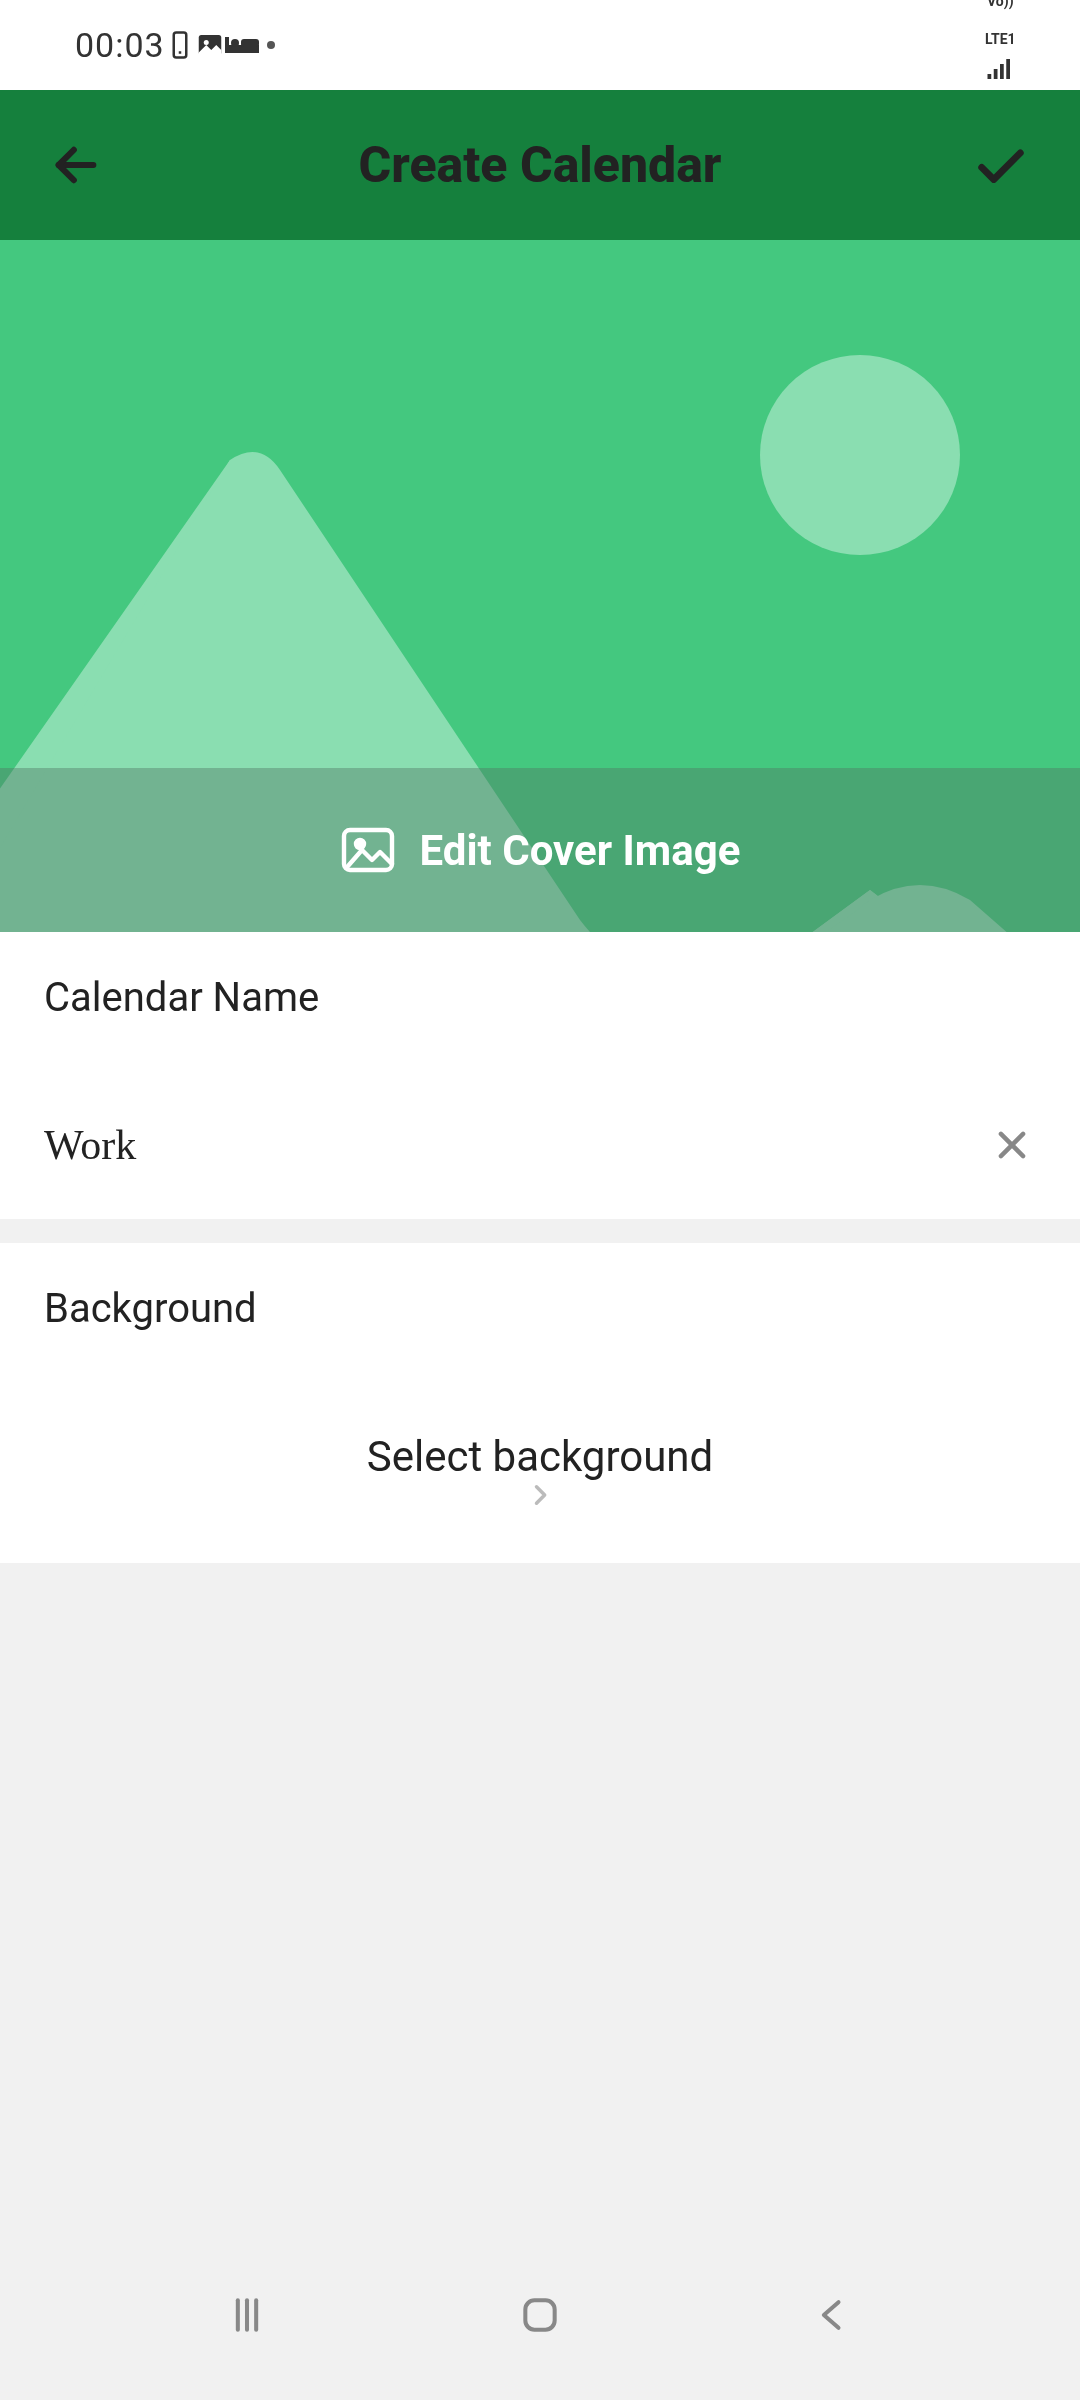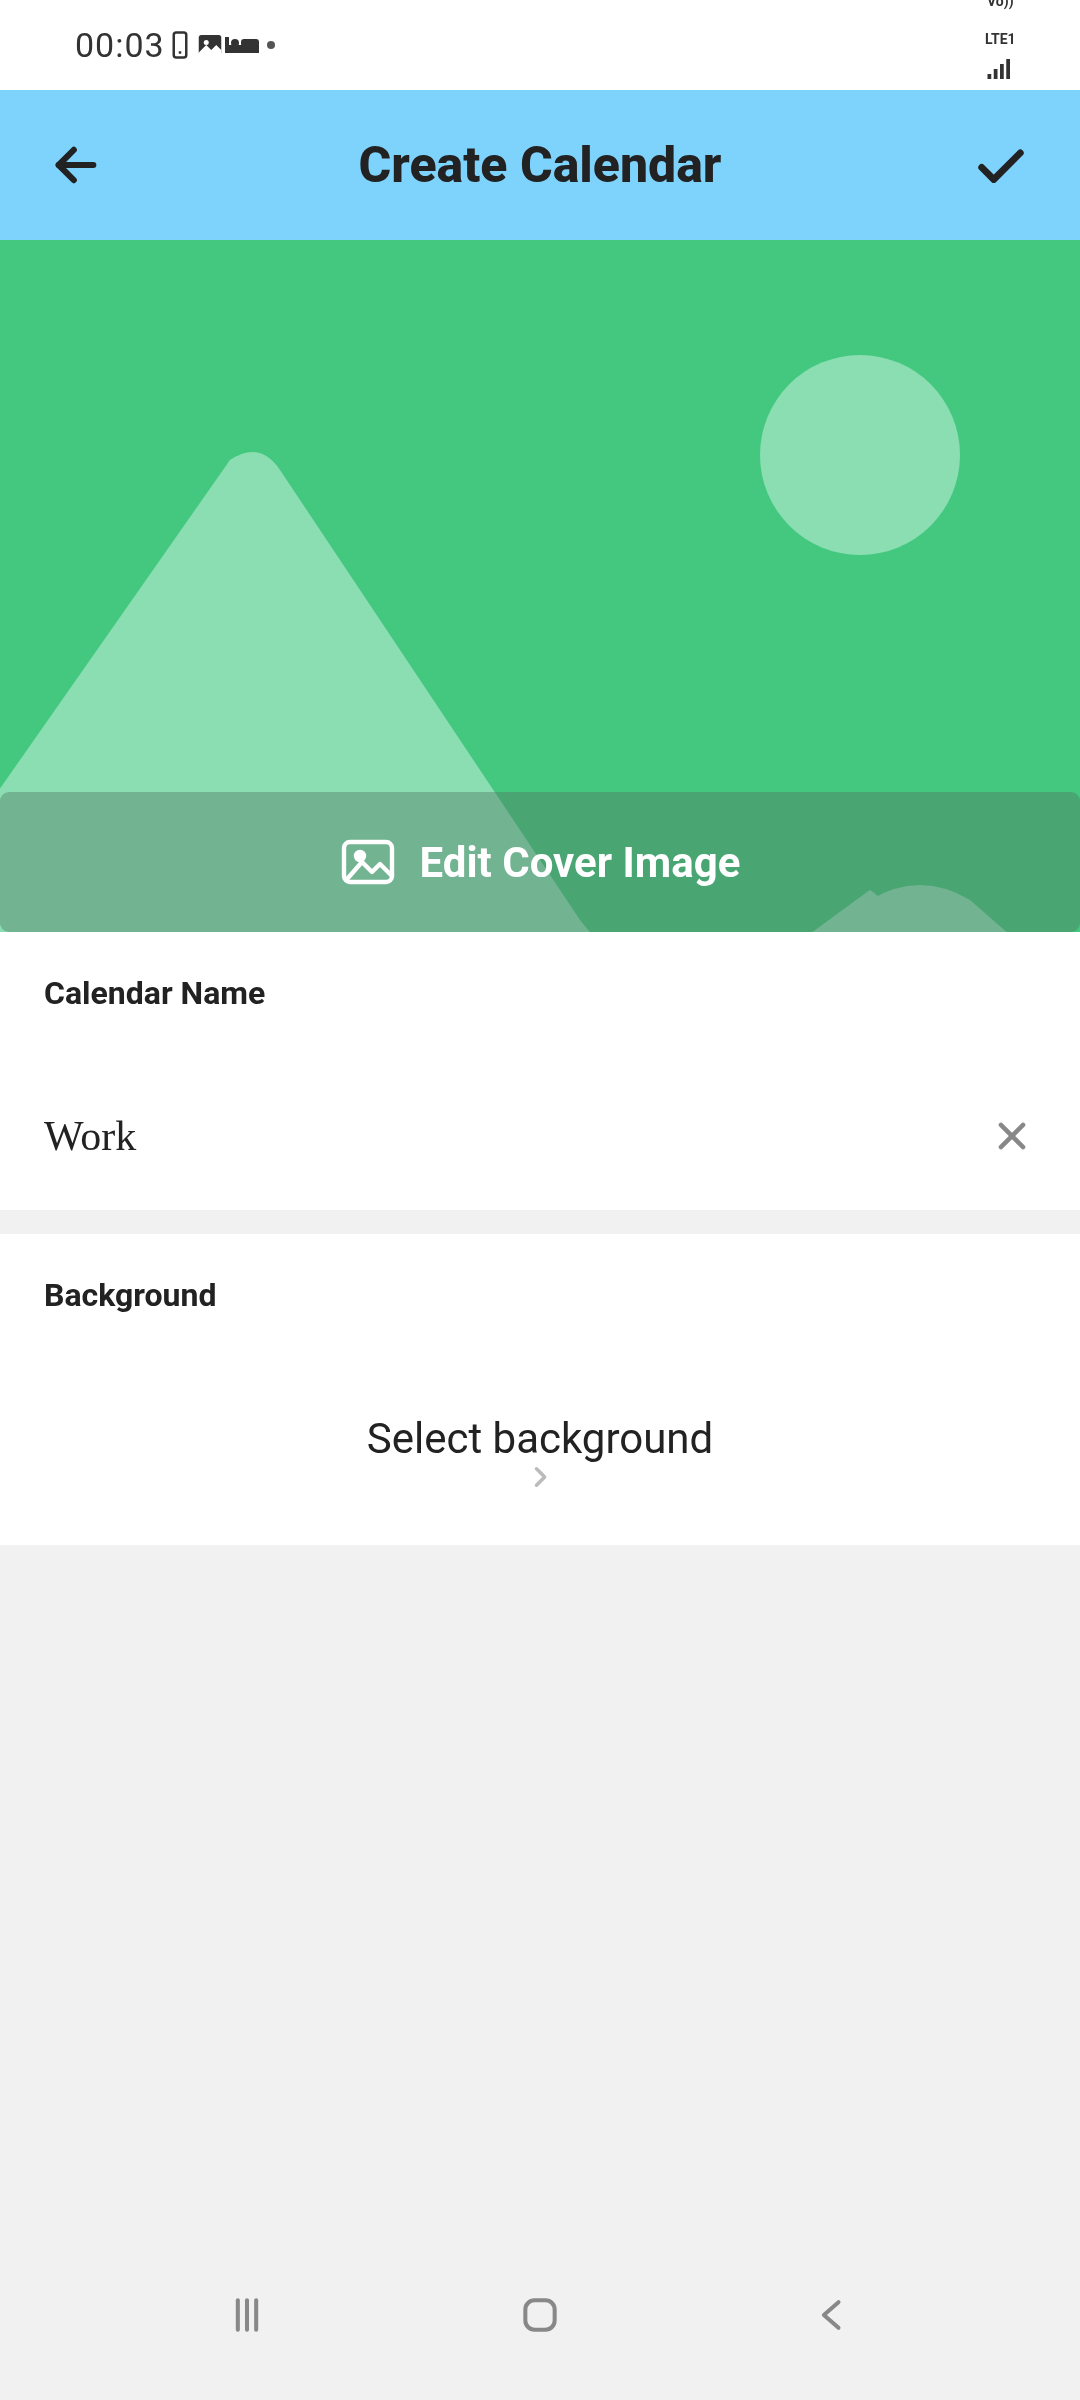--- a/index.html
+++ b/index.html
@@ -25,21 +25,21 @@
     }
     .status-left { display: flex; align-items: center; }
     .status-right { display: flex; align-items: center; gap: 10px; flex-direction: column; }
     .status-time { font-weight: 400; letter-spacing: 1px; }
     .status-icon-small { display: inline-flex; align-items: center; }
     .dot { width: 8px; height: 8px; background: #555; border-radius: 50%; margin-left: 8px; }
     
     
     .app-bar {
       height: 150px;
-      background: #7dd3fc;
+      background: #15803d;
       display: flex;
       align-items: center;
       padding: 0 50px;
       position: relative;
     }
     .back-btn {
       width: 60px;
       display: flex;
       align-items: center;
       justify-content: flex-start;
@@ -83,38 +83,37 @@
       bottom: 0;
       left: 0;
       width: 100%;
       height: 100%;
     }
     .cover-edit-bar {
       position: absolute;
       bottom: 0;
       left: 0;
       right: 0;
-      height: 140px;
+      height: 164px;
       background: rgba(80, 120, 100, 0.42);
       display: flex;
       align-items: center;
       justify-content: center;
       gap: 24px;
       cursor: pointer;
-      border-radius: 9px;
     }
     .cover-edit-label {
       color: #ffffff;
       font-size: 42px;
       font-weight: 700;
     }
     
     
     .section { background: #ffffff; padding: 42px 44px 50px 44px; margin-bottom: 24px; }
-    .section-label { font-size: 32px; font-weight: 700; color: #222; }
+    .section-label { font-size: 40px; font-weight: 400; color: #222; }
     
     .name-row {
       display: flex;
       align-items: center;
       margin-top: 100px;
       font-family: Liberation Serif, serif;
     }
     .name-input {
       flex: 1;
       border: none;

